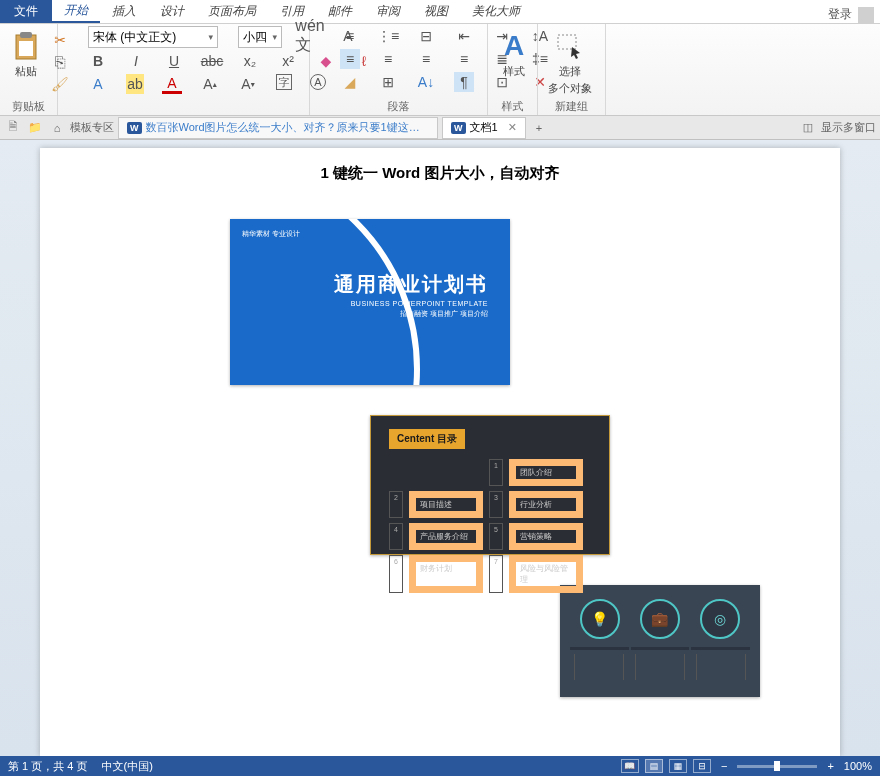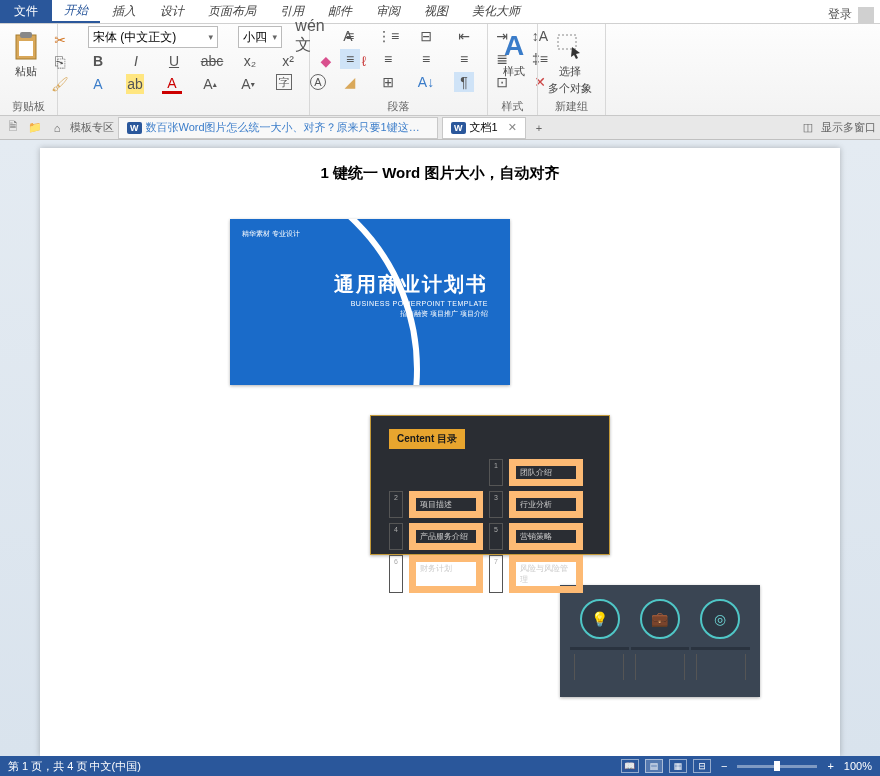--- a/index.html
+++ b/index.html
@@ -65,21 +65,21 @@
 
 .s3 { width: 200px; height: 112px; background: #3a4553; margin-left: 470px; padding: 14px 10px 8px; }
 .s3-row { display: flex; justify-content: space-around; }
 .s3-circle { width: 40px; height: 40px; border: 2px solid #4fc6c6; border-radius: 50%; display: flex; align-items: center; justify-content: center; font-size: 14px; color: #6dd4d4; background: #2d3642; }
 .s3-bar { height: 3px; margin-top: 8px; display: flex; gap: 2px; }
 .s3-seg { flex: 1; background: #2a333f; }
 .s3-divs { display: flex; justify-content: space-around; margin-top: 4px; gap: 4px; }
 .s3-d { width: 50px; height: 26px; border-left: 1px solid #555; border-right: 1px solid #555; }
 
 
-.statusbar { height: 20px; background: #2a579b; color: #fff; display: flex; align-items: center; font-size: 11px; padding: 0 8px; gap: 2px; }
+.statusbar { height: 20px; background: #2a579b; color: #fff; display: flex; align-items: center; font-size: 11px; padding: 0 8px; gap: 14px; }
 .sb-right { margin-left: auto; display: flex; align-items: center; gap: 6px; }
 .sb-ico { width: 18px; height: 14px; border: 1px solid rgba(255,255,255,0.5); display: flex; align-items: center; justify-content: center; font-size: 9px; }
 .zoom-track { width: 80px; height: 3px; background: rgba(255,255,255,0.4); position: relative; }
 .zoom-thumb { position: absolute; width: 6px; height: 10px; background: #fff; left: 37px; top: -4px; }
 </style>
 </head>
 <body>
 
 <div class="menubar">
   <div class="menu-file">文件</div>

